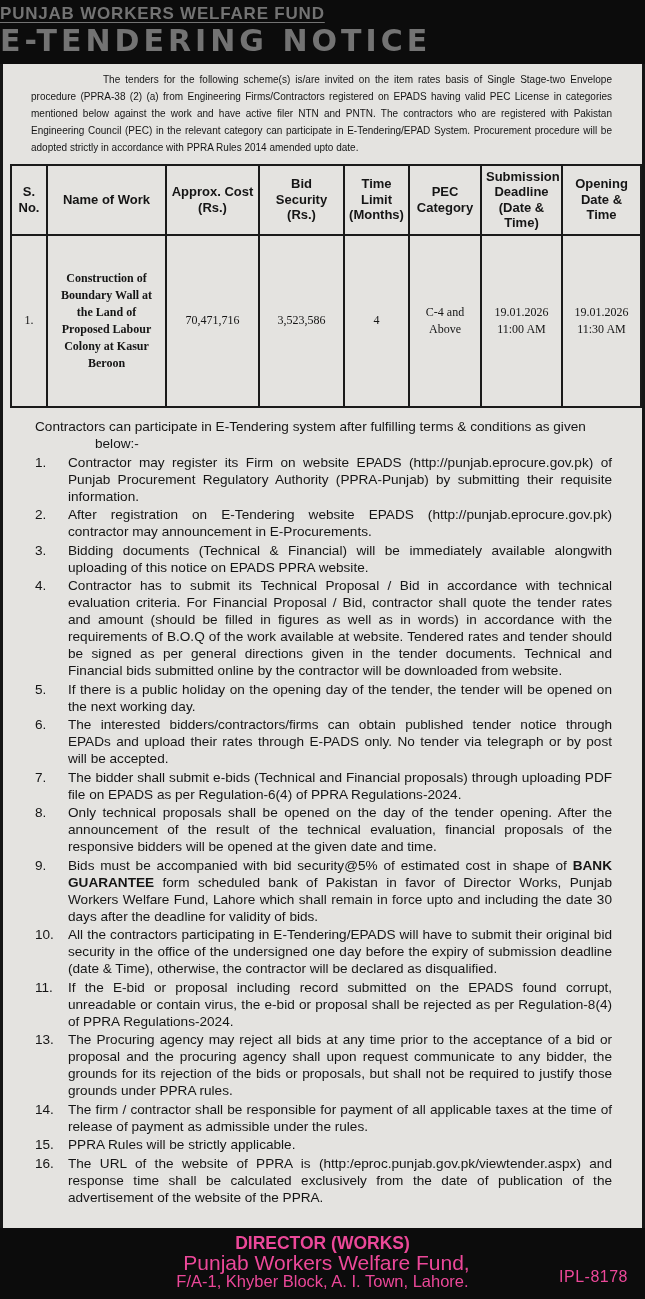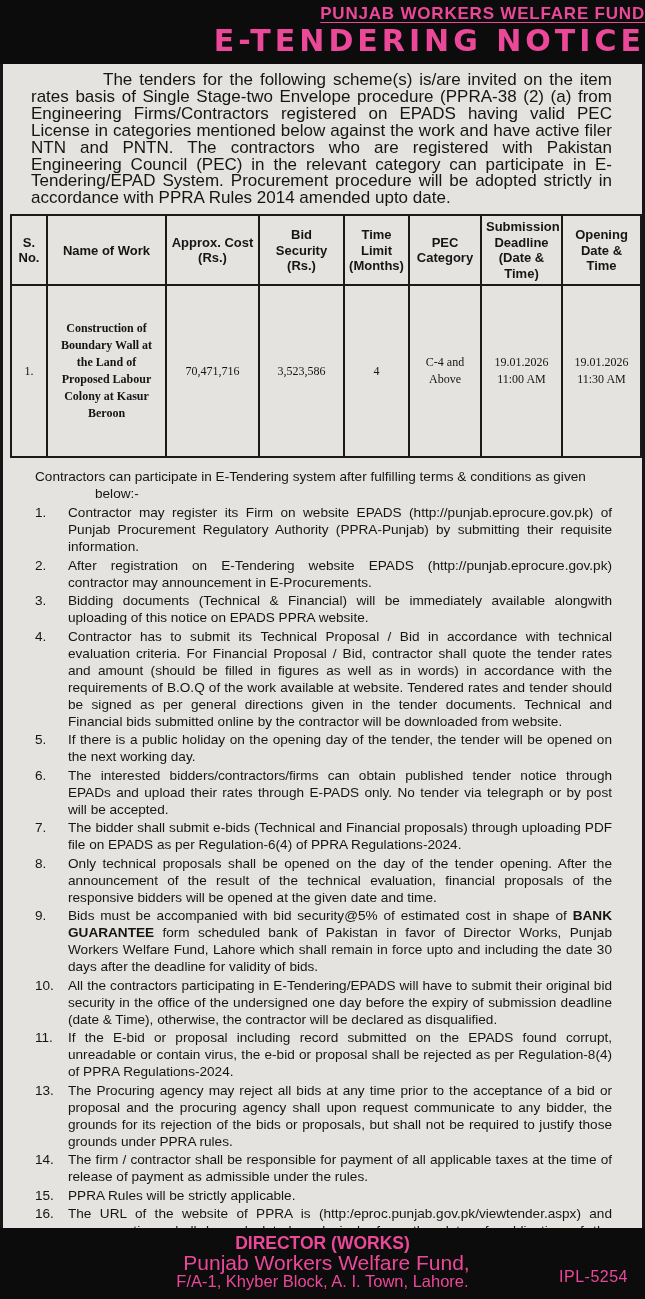--- a/index.html
+++ b/index.html
@@ -8,22 +8,22 @@
 
   .ad {
     width:645px; height:1299px;
     display:flex; flex-direction:column;
     background:#e4e3e0;
     color:#151515;
   }
 
   
   .top-band {
-    background:#0c0c0c; color:#ec4899;
-    text-align:right;
+    background:#0c0c0c; color:#737373;
+    text-align:left;
     padding:4px 0 7px;
     flex:0 0 auto;
   }
   .org-title {
     display:inline-block;
     font-size:17px; font-weight:bold;
     letter-spacing:0.8px;
     text-decoration:underline;
     text-underline-offset:3px;
   }
@@ -38,21 +38,21 @@
   
   .body {
     flex:1 1 auto;
     border-left:3px solid #161616;
     border-right:3px solid #161616;
     overflow:hidden;
   }
 
   .intro {
     margin:8px 30px 7px 28px;
-    font-size:17px; line-height:16.9px;
+    font-size:10px; line-height:16.9px;
     text-align:justify;
     text-indent:72px;
   }
 
   
   table.tender {
     border-collapse:collapse;
     margin:0 4px 0 7px;
     width:630px;
     table-layout:fixed;
@@ -232,16 +232,16 @@
         <span class="tno">16.</span>
         <span class="ttext">The URL of the website of PPRA is (http:/eproc.punjab.gov.pk/viewtender.aspx) and response time shall be calculated exclusively from the date of publication of the advertisement of the website of the PPRA.</span>
       </div>
     </div>
   </div>
 
   <div class="bottom-band">
     <div class="sig-title">DIRECTOR (WORKS)</div>
     <div class="sig-org">Punjab Workers Welfare Fund,</div>
     <div class="sig-addr">F/A-1, Khyber Block, A. I. Town, Lahore.</div>
-    <div class="ref-no">IPL-5254</div>
+    <div class="ref-no">IPL-8178</div>
   </div>
 
 </div>
 
 </body></html>

